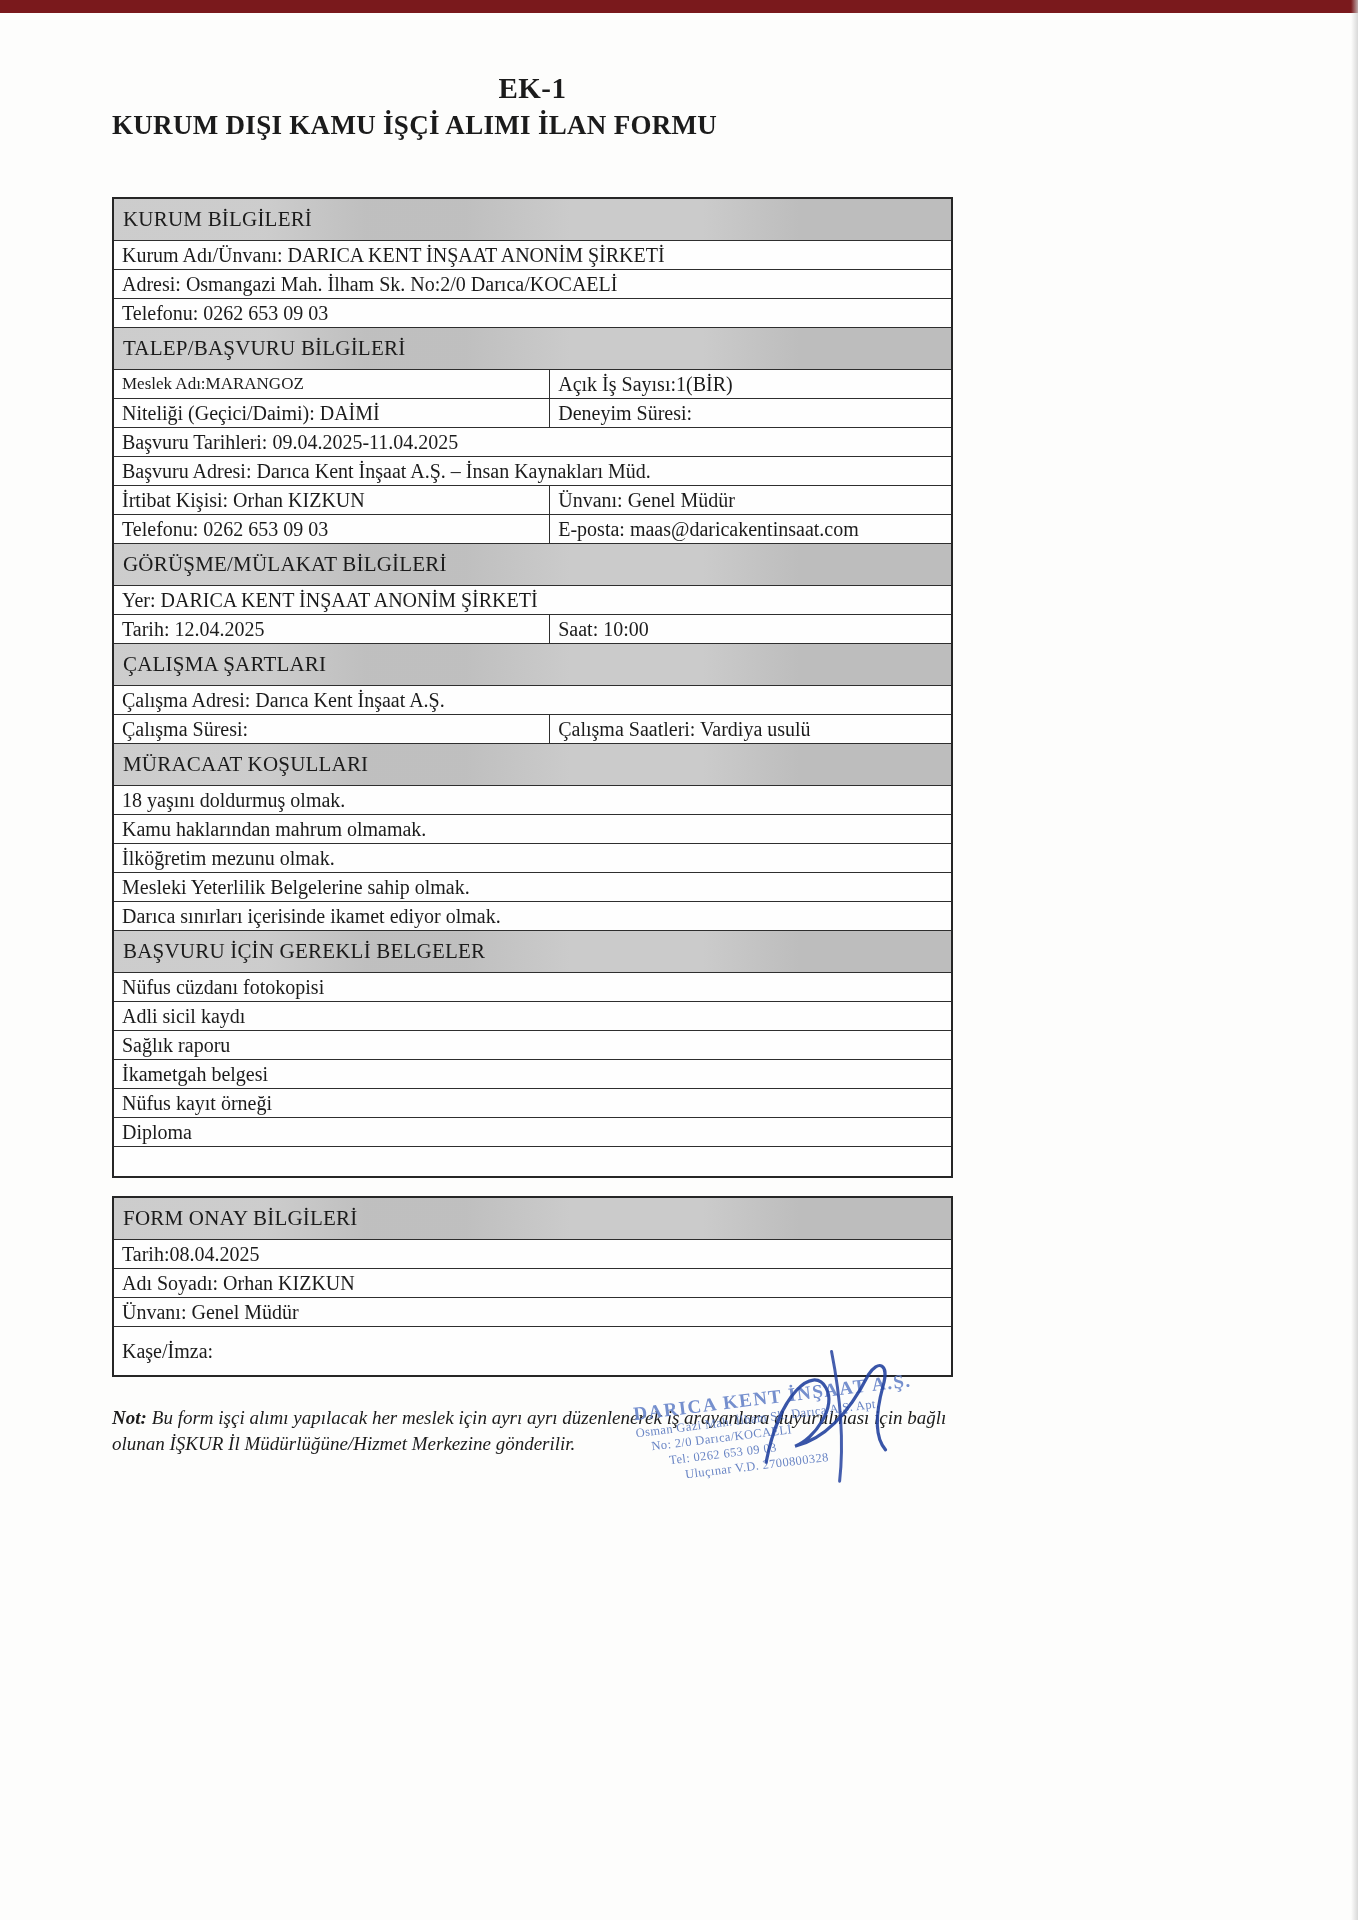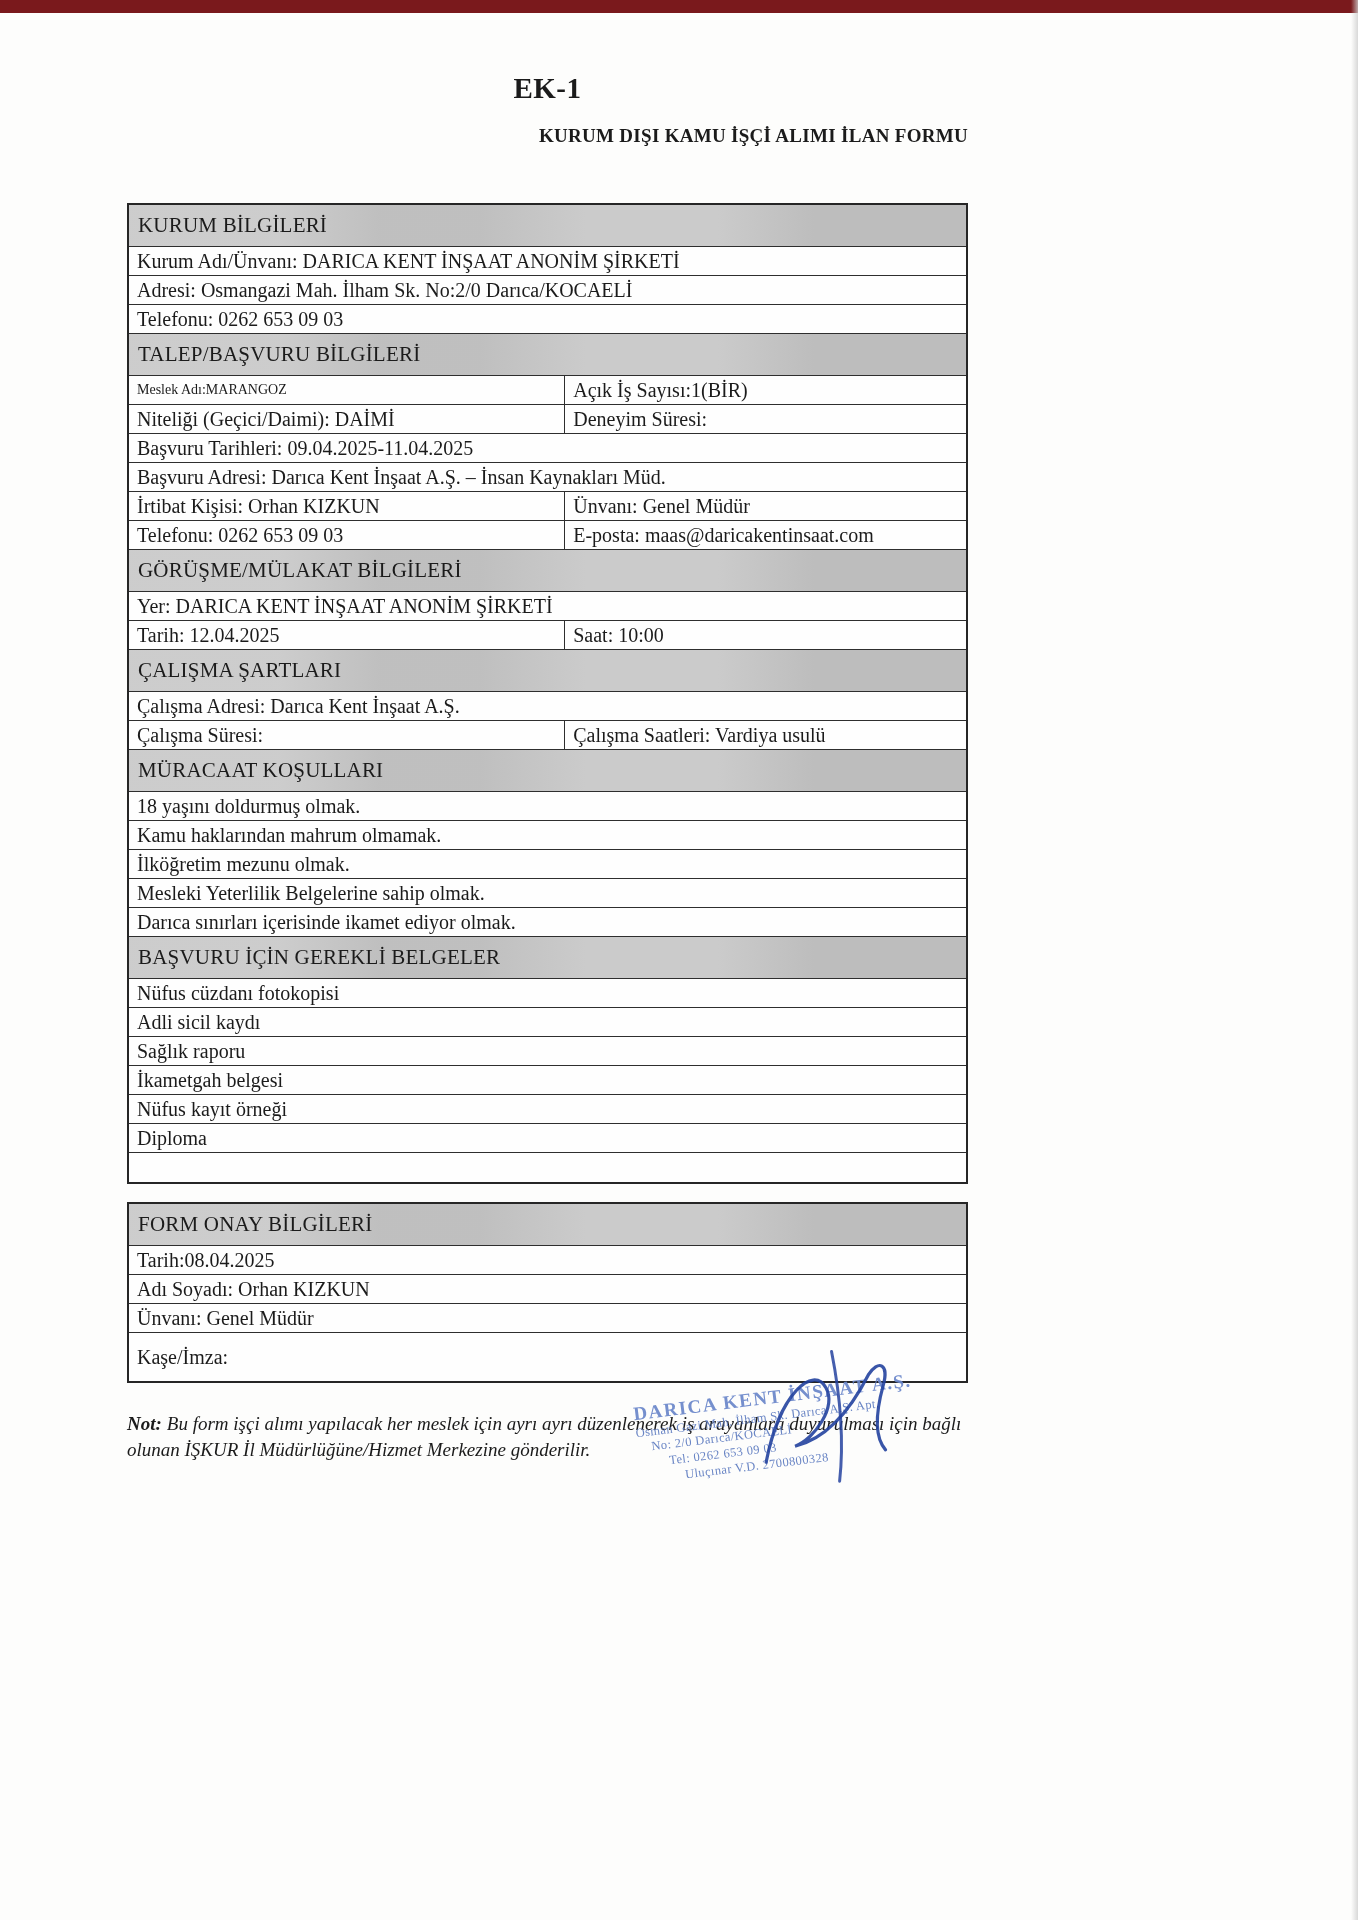--- a/index.html
+++ b/index.html
@@ -7,41 +7,41 @@
   body {
     width:1358px; height:1920px; position:relative; overflow:hidden;
     font-family:"Liberation Serif","DejaVu Serif",serif; color:#1b1b1b;
     -webkit-font-smoothing:antialiased;
   }
   .page { position:absolute; inset:0; background:#fdfdfc; }
   .top-bar { position:absolute; top:0; left:0; width:100%; height:13px; background:#7a191c; }
   .right-edge { position:absolute; top:0; right:0; width:7px; height:100%;
     background:linear-gradient(to left,#cfcfcf,rgba(255,255,255,0)); opacity:.8; }
 
-  .doc { position:absolute; top:72px; left:127px; width:841px; }
+  .doc { position:absolute; top:72px; left:112px; width:841px; }
   .title { text-align:center; font-weight:bold; font-size:29px; letter-spacing:.5px; }
-  .subtitle { text-align:right; font-weight:bold; font-size:19px; margin-top:20px; letter-spacing:.3px; }
+  .subtitle { text-align:left; font-weight:bold; font-size:27px; margin-top:5px; letter-spacing:.3px; }
 
   .form-table { margin-top:56px; border:2px solid #262626; background:#fefefe; }
   .form-table.onay { margin-top:18px; }
   .form-table > div { border-bottom:1px solid #2e2e2e; }
   .form-table > div:last-child { border-bottom:none; }
 
   .sec-header {
     background:#c7c7c7; min-height:42px; display:flex; align-items:center;
     padding:2px 9px; font-weight:normal; font-size:21px; letter-spacing:.2px;
     background-image:linear-gradient(90deg, rgba(255,255,255,.10) 0 18%, rgba(0,0,0,.04) 30% 42%, rgba(255,255,255,.08) 55% 70%, rgba(0,0,0,.05) 82% 100%);
   }
   .row { display:flex; min-height:29px; font-size:20px; align-items:stretch; }
   .row.tall { min-height:48px; }
   .cell { padding:1px 8px; display:flex; align-items:center; }
   .cell.full { flex:1 1 100%; }
   .cell.left { flex:0 0 52%; }
   .cell.right { flex:1 1 auto; border-left:1px solid #2e2e2e; }
-  .cell.small { font-size:14px; }
+  .cell.small { font-size:17px; }
 
   .note { margin-top:28px; width:860px; font-style:italic; font-size:19px; line-height:1.35; }
   .note-label { font-weight:bold; margin-right:5px; }
 
   .stamp {
     position:absolute; left:636px; top:1382px; width:330px;
     transform:rotate(-7deg); color:#5d7bc0; opacity:.92; line-height:1.25;
   }
   .stamp-company { font-size:19px; font-weight:bold; letter-spacing:1.5px; color:#6a86ca; white-space:nowrap; }
   .stamp-small { font-size:12.5px; letter-spacing:.4px; white-space:nowrap; }

